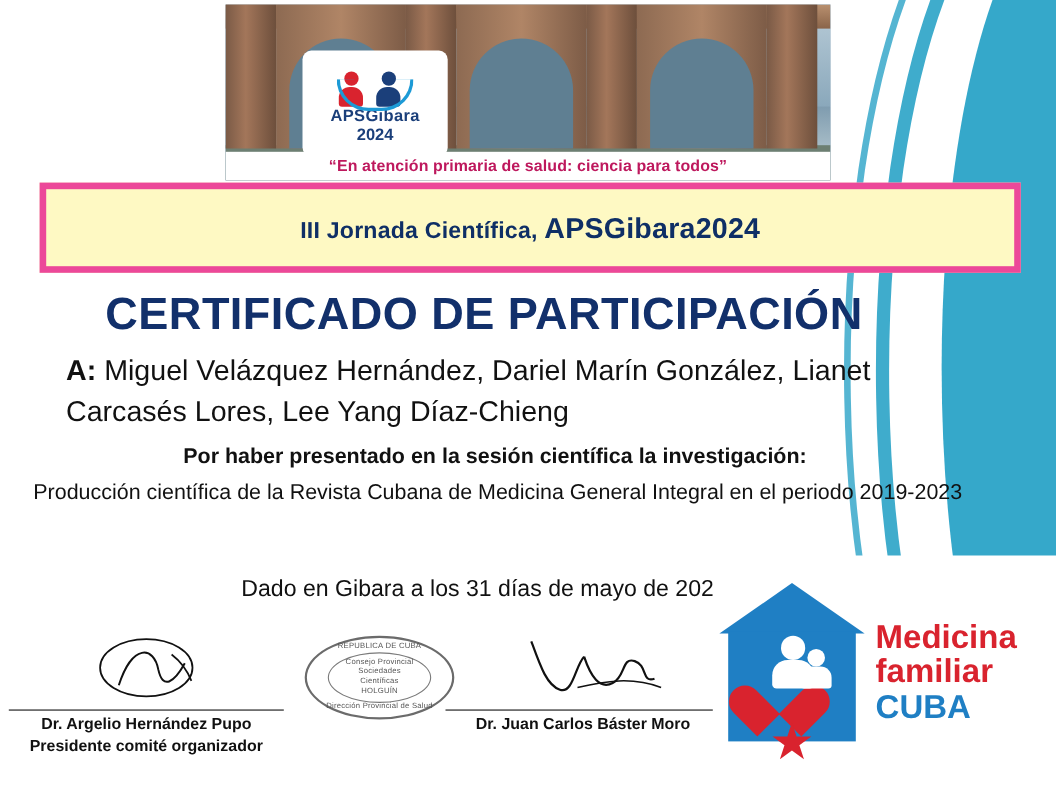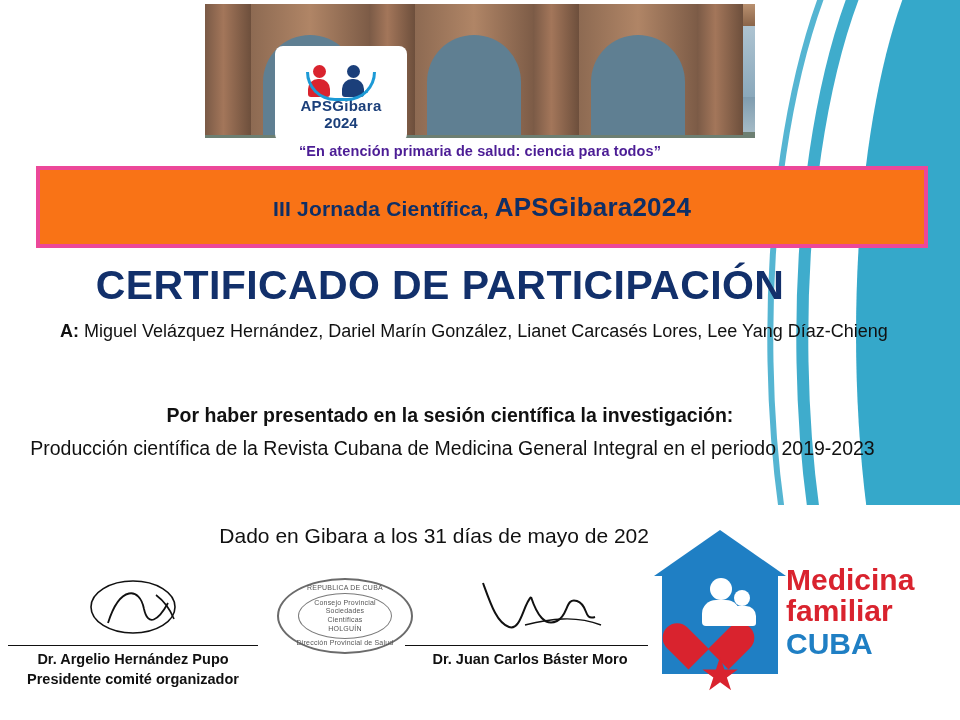--- a/index.html
+++ b/index.html
@@ -69,21 +69,21 @@
   .cornice {
     position:absolute; left:0; top:0; width:100%; height:17%;
     background: linear-gradient(#b9906f,#8a6449);
   }
   .banner-caption {
     position: absolute;
     left: 0; bottom: 0;
     width: 100%;
     height: 26px;
     background: #ffffff;
-    color: #4c1d95;
+    color: #be185d;
     font-weight: bold;
     font-size: 14.5px;
     display: flex;
     align-items: center;
     justify-content: center;
     letter-spacing: 0.1px;
   }
   .logo-badge {
     position: absolute;
     left: 70px;
@@ -124,22 +124,22 @@
     font-weight: bold; font-size: 15px; color:#1b3f7a;
   }
 
   
   .title-box {
     position: absolute;
     left: 36px;
     top: 166px;
     width: 892px;
     height: 82px;
-    background: #f97316;
-    border: 4px solid #ec4899;
+    background: #fef9c3;
+    border: 6px solid #ec4899;
     box-sizing: border-box;
     display: flex;
     flex-direction: column;
     align-items: center;
     justify-content: center;
   }
   .title-line1 {
     color: #0f2f66;
     font-size: 21px;
     font-weight: bold;
@@ -164,21 +164,21 @@
     color: #12306b;
     font-size: 41px;
     font-weight: bold;
     letter-spacing: 0.4px;
   }
   .recipients {
     position: absolute;
     top: 318px;
     left: 60px;
     width: 840px;
-    font-size: 18px;
+    font-size: 26px;
     color: #111;
     line-height: 1.45;
   }
   .recipients b { font-weight: bold; }
   .reason {
     position: absolute;
     top: 404px;
     left: 0; width: 900px;
     text-align: center;
     font-size: 19.5px;
@@ -318,20 +318,21 @@
   }
   .mf-house .star {
     position: absolute;
     left: 50%; bottom: 4px;
     transform: translateX(-50%);
     color: #d9232e;
     font-size: 46px;
     line-height: 34px;
   }
   .mf-text {
+    margin-left: 10px;
   }
   .mf-text .l1, .mf-text .l2 {
     color: #d9232e;
     font-weight: bold;
     font-size: 30px;
     line-height: 1.05;
   }
   .mf-text .l3 {
     color: #1f7fc4;
     font-weight: bold;

